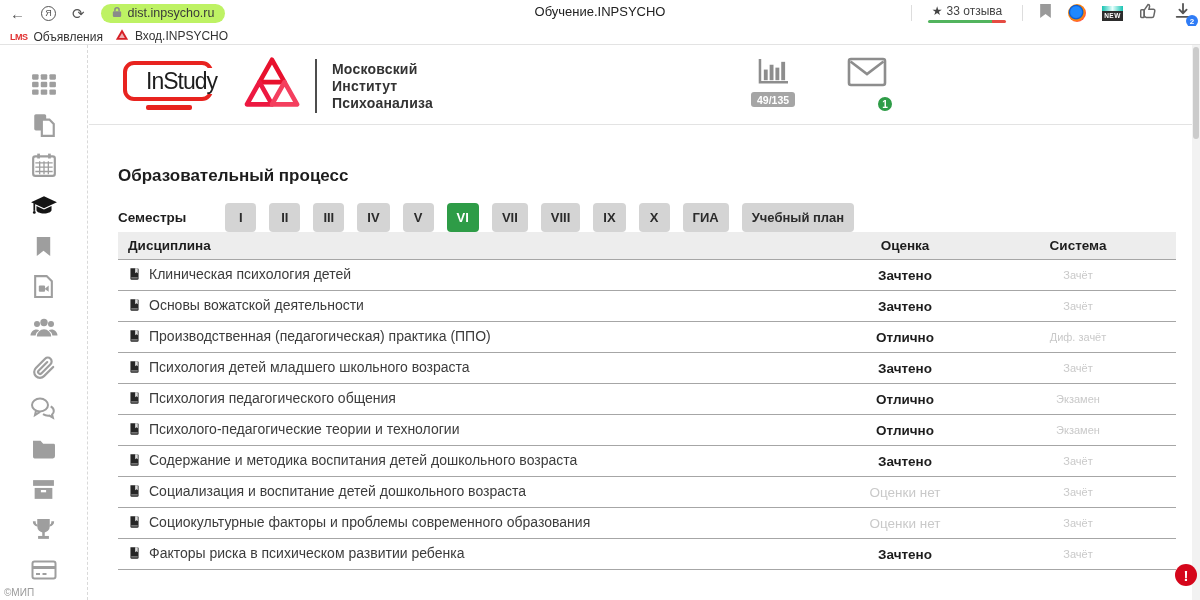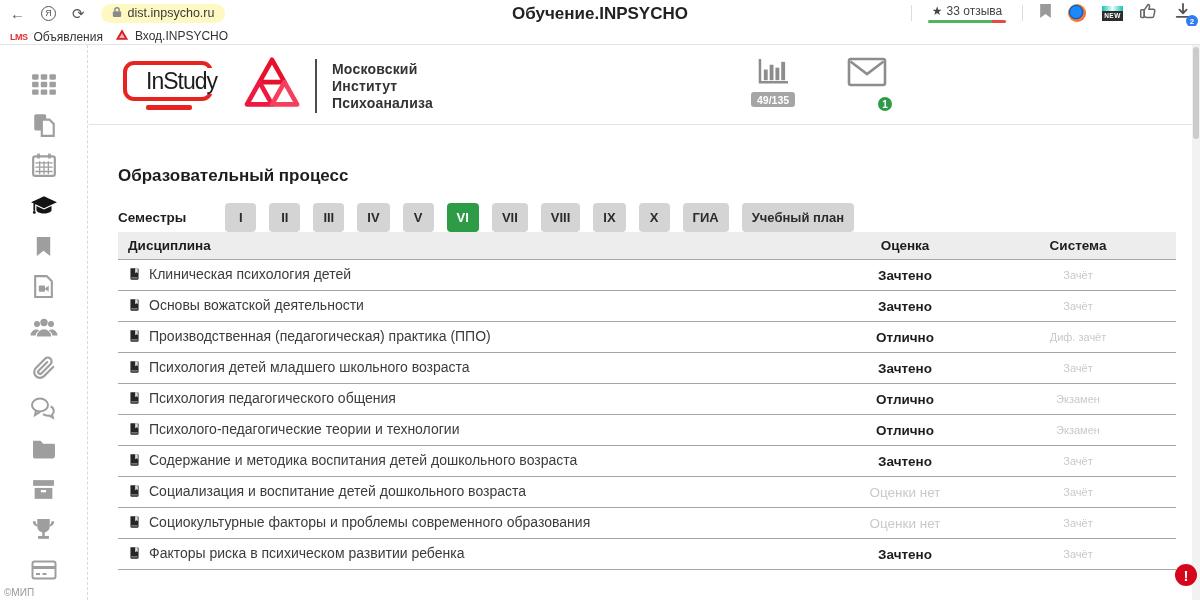--- a/index.html
+++ b/index.html
@@ -6,24 +6,24 @@
   html,body { width:1200px; height:600px; overflow:hidden; background:#fff;
     font-family:"Liberation Sans", sans-serif; }
 
   
   .chrome { position:absolute; top:0; left:0; right:0; height:26px;
     background:#fff; display:flex; align-items:center; padding:0 10px; }
   .nav-ic { color:#555; font-size:15px; line-height:1; margin-right:16px; cursor:pointer; }
   .ya-circle { width:15px; height:15px; border:1.4px solid #555; border-radius:50%;
     display:flex; align-items:center; justify-content:center; font-size:9px; color:#555;
     margin-right:16px; cursor:pointer; }
-  .url-pill { background:#fef9c3; border-radius:12px; height:19px; display:flex;
+  .url-pill { background:#bef264; border-radius:12px; height:19px; display:flex;
     align-items:center; gap:6px; padding:0 11px; font-size:12.5px; color:#3a3a3a; }
   .tab-title { position:absolute; left:50%; transform:translateX(-50%); top:4px;
-    font-size:17px; color:#222;font-weight:bold; }
+    font-size:13px; color:#222; }
   .chrome-right { position:absolute; right:8px; top:0; height:26px; display:flex;
     align-items:center; gap:16px; }
   .vdiv { width:1px; height:16px; background:#ddd; }
   .reviews { display:flex; flex-direction:column; align-items:center; cursor:pointer; }
   .reviews-row { display:flex; align-items:center; gap:4px; font-size:12px; color:#444; }
   .reviews-bar { width:78px; height:3px; margin-top:2px; border-radius:2px;
     background:linear-gradient(90deg,#52b45e 0 82%,#e54b42 82% 100%); }
   .newbox { width:21px; display:flex; flex-direction:column; align-items:stretch; cursor:pointer; }
   .newbox .stripe { height:5px; background:linear-gradient(90deg,#17c3b2,#e8fffd,#17c3b2); }
   .newbox .lbl { background:#2c2c2c; color:#fff; font-size:6.5px; font-weight:bold;

